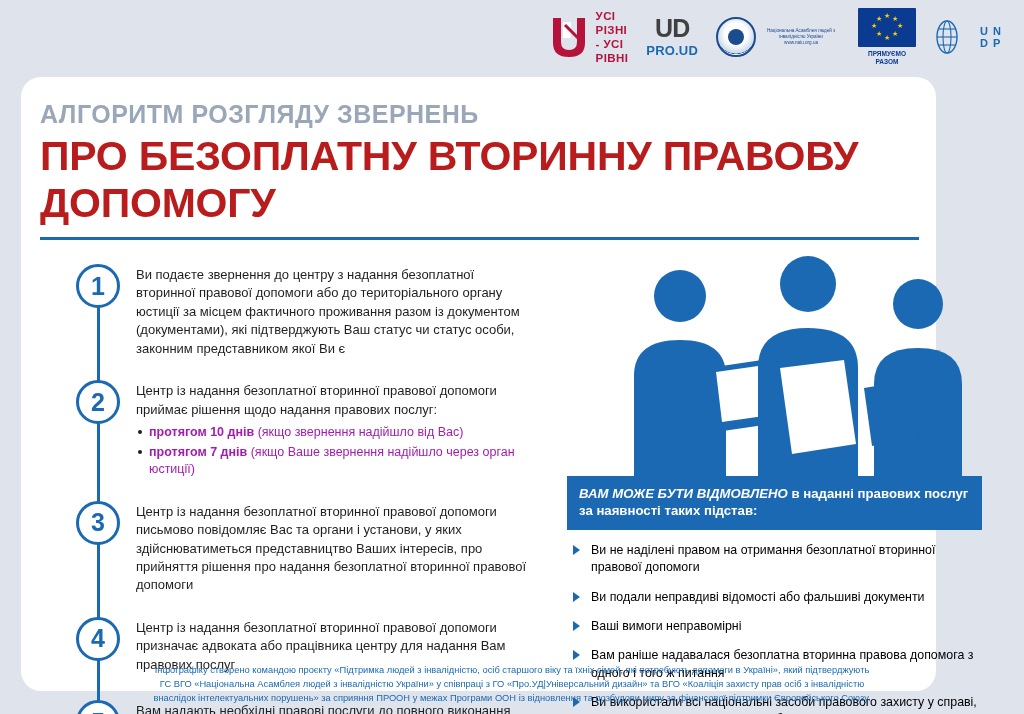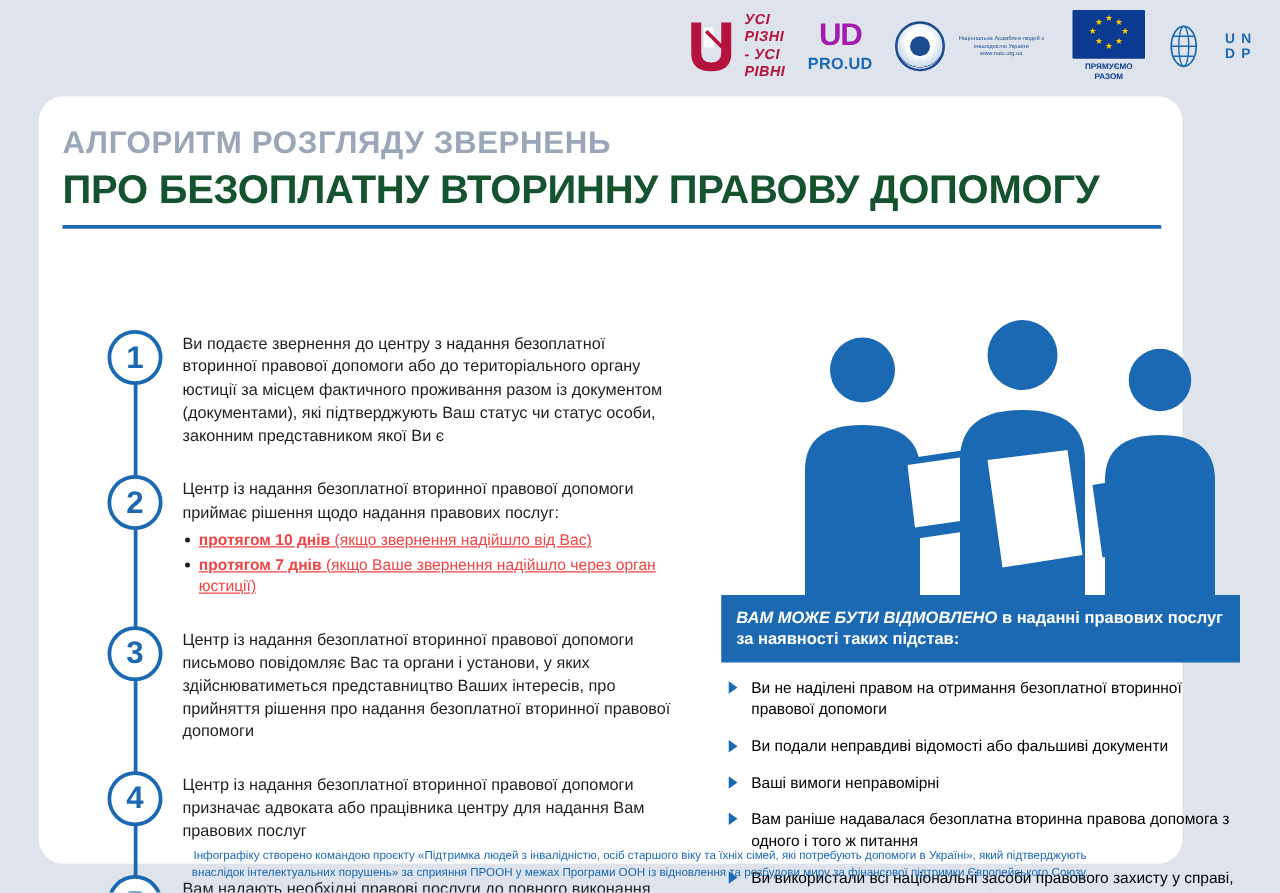--- a/index.html
+++ b/index.html
@@ -27,25 +27,25 @@
     gap: 18px;
   }
   .logo-usi { display: flex; align-items: center; gap: 7px; }
   .logo-usi .mark {
     width: 40px; height: 42px;
     position: relative;
   }
   .logo-usi .mark svg { display: block; }
   .logo-usi .words {
     font-size: 11.5px; font-weight: bold; color: #b5123c;
-    line-height: 1.22; letter-spacing: .4px; font-style: italic;
+    line-height: 1.22; letter-spacing: .4px;
   }
   .logo-proud { display: flex; flex-direction: column; align-items: center; gap: 2px; }
   .logo-proud .ud {
-    font-size: 25px; font-weight: bold; color: #a21caf; letter-spacing: -1px;
+    font-size: 25px; font-weight: bold; color: #404040; letter-spacing: -1px;
     line-height: 1;
   }
   .logo-proud .txt { font-size: 13px; font-weight: bold; color: #1b69b2; letter-spacing: .2px; }
   .logo-naiu { display: flex; align-items: center; gap: 6px; }
   .logo-naiu .seal {
     width: 40px; height: 40px; border-radius: 50%;
     border: 2px solid #1b4c8f;
     background: radial-gradient(circle at 50% 42%, #ffffff 40%, #c9d8ea 70%, #1b4c8f 71%, #ffffff 74%);
     position: relative;
   }
@@ -67,35 +67,35 @@
   .logo-eu .cap { font-size: 6.5px; font-weight: bold; color: #0b3b91; line-height: 1.3; text-align: center; }
   .logo-undp { display: flex; align-items: center; gap: 5px; }
   .logo-undp .globe {
     width: 26px; height: 36px; position: relative;
   }
   .logo-undp .letters { font-size: 11px; font-weight: bold; color: #1b69b2; line-height: 1.12; letter-spacing: 1px; margin-left: 15px; }
 
   
   .card {
     position: absolute;
-    left: 32px; top: 78px;
+    left: 22px; top: 78px;
     width: 913px; height: 612px;
     background: #ffffff;
     box-shadow: 0 0 0 1px #ffffff;
     border-radius: 19px;
   }
 
   .title-wrap { padding: 22px 0 0 18px; }
   .kicker {
     font-size: 25px; font-weight: bold; color: #9aa7b8;
     letter-spacing: .5px;
   }
   .headline {
     margin-top: 4px;
-    font-size: 32px; font-weight: bold; color: #14532d;
+    font-size: 41px; font-weight: bold; color: #b91c1c;
     letter-spacing: -.2px;
   }
   .rule {
     margin: 10px 16px 0 18px;
     height: 3px; background: #1b69b2;
   }
 
   
   .steps {
     position: absolute;
@@ -128,23 +128,22 @@
     margin-left: 14px;
   }
   .step-body { padding-top: 2px; }
   .step-body p {
     font-size: 13px; color: #1f1f1f; line-height: 1.42;
   }
   .bullets { margin-top: 5px; list-style: none; }
   .bullets li {
     position: relative;
     padding-left: 13px;
-    font-size: 12.5px; color: #ef4444; line-height: 1.4;
+    font-size: 12.5px; color: #a21caf; line-height: 1.4;
     margin-bottom: 2px;
-    text-decoration: underline;
   }
   .bullets li:before {
     content: "";
     position: absolute; left: 2px; top: 6px;
     width: 4px; height: 4px; border-radius: 50%;
     background: #1f1f1f;
   }
   .bullets b { font-weight: bold; }
 
   
@@ -349,16 +348,17 @@
         <li><span class="tri"></span><span>Ваші вимоги неправомірні</span></li>
         <li><span class="tri"></span><span>Вам раніше надавалася безоплатна вторинна правова допомога з одного і того ж питання</span></li>
         <li><span class="tri"></span><span>Ви використали всі національні засоби правового захисту у справі, з якої звертаєтеся за наданням безоплатної вторинної правової допомоги</span></li>
       </ul>
     </div>
 
   </div>
 
   <div class="footer">
     <p>Інфографіку створено командою проєкту «Підтримка людей з інвалідністю, осіб старшого віку та їхніх сімей, які потребують допомоги в Україні», який підтверджують</p>
+    <p>ГС ВГО «Національна Асамблея людей з інвалідністю України» у співпраці з ГО «Про.УД|Універсальний дизайн» та ВГО «Коаліція захисту прав осіб з інвалідністю</p>
     <p>внаслідок інтелектуальних порушень» за сприяння ПРООН у межах Програми ООН із відновлення та розбудови миру за фінансової підтримки Європейського Союзу.</p>
   </div>
 
 </div>
 
 </body></html>

